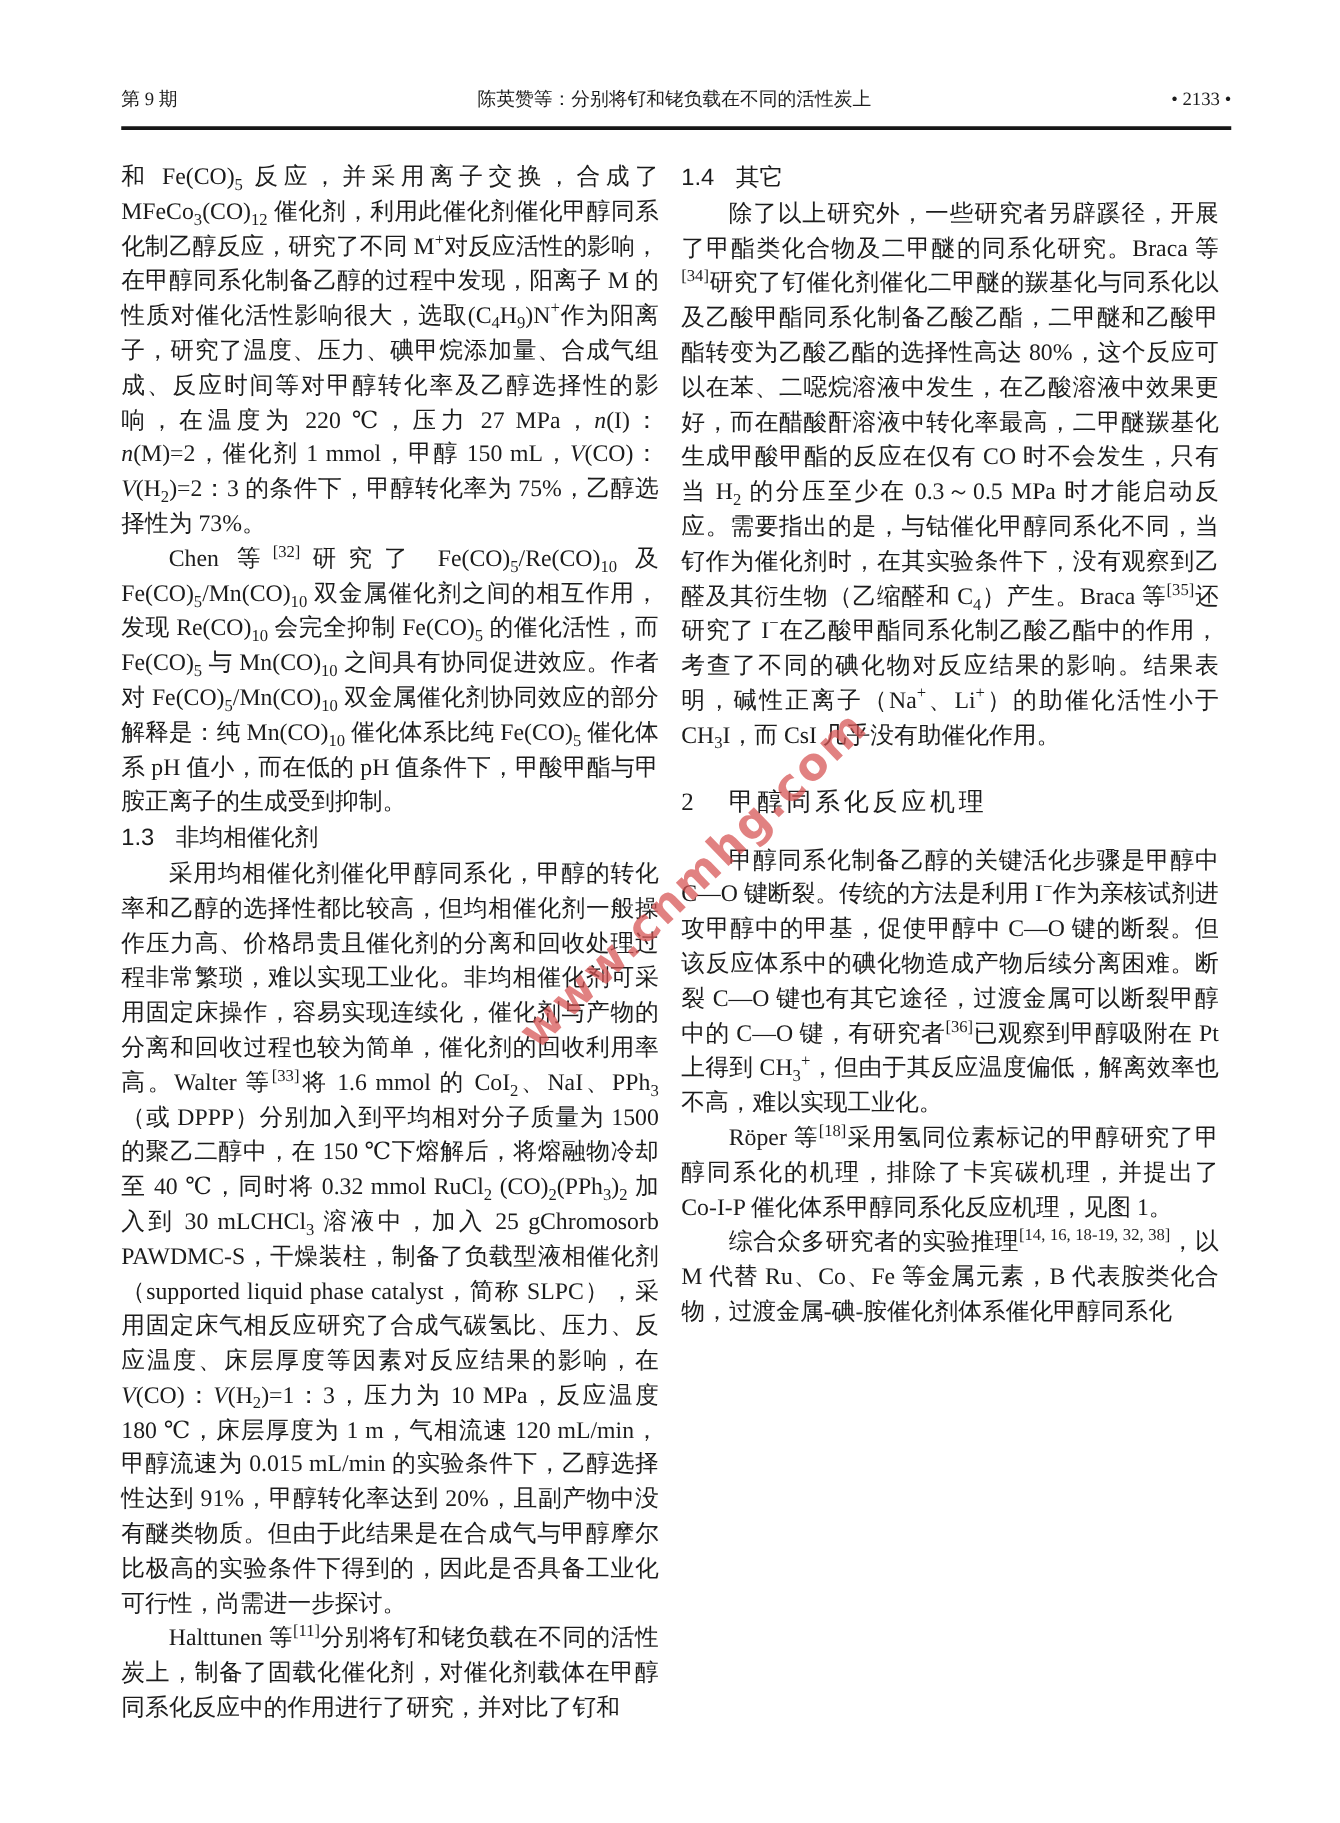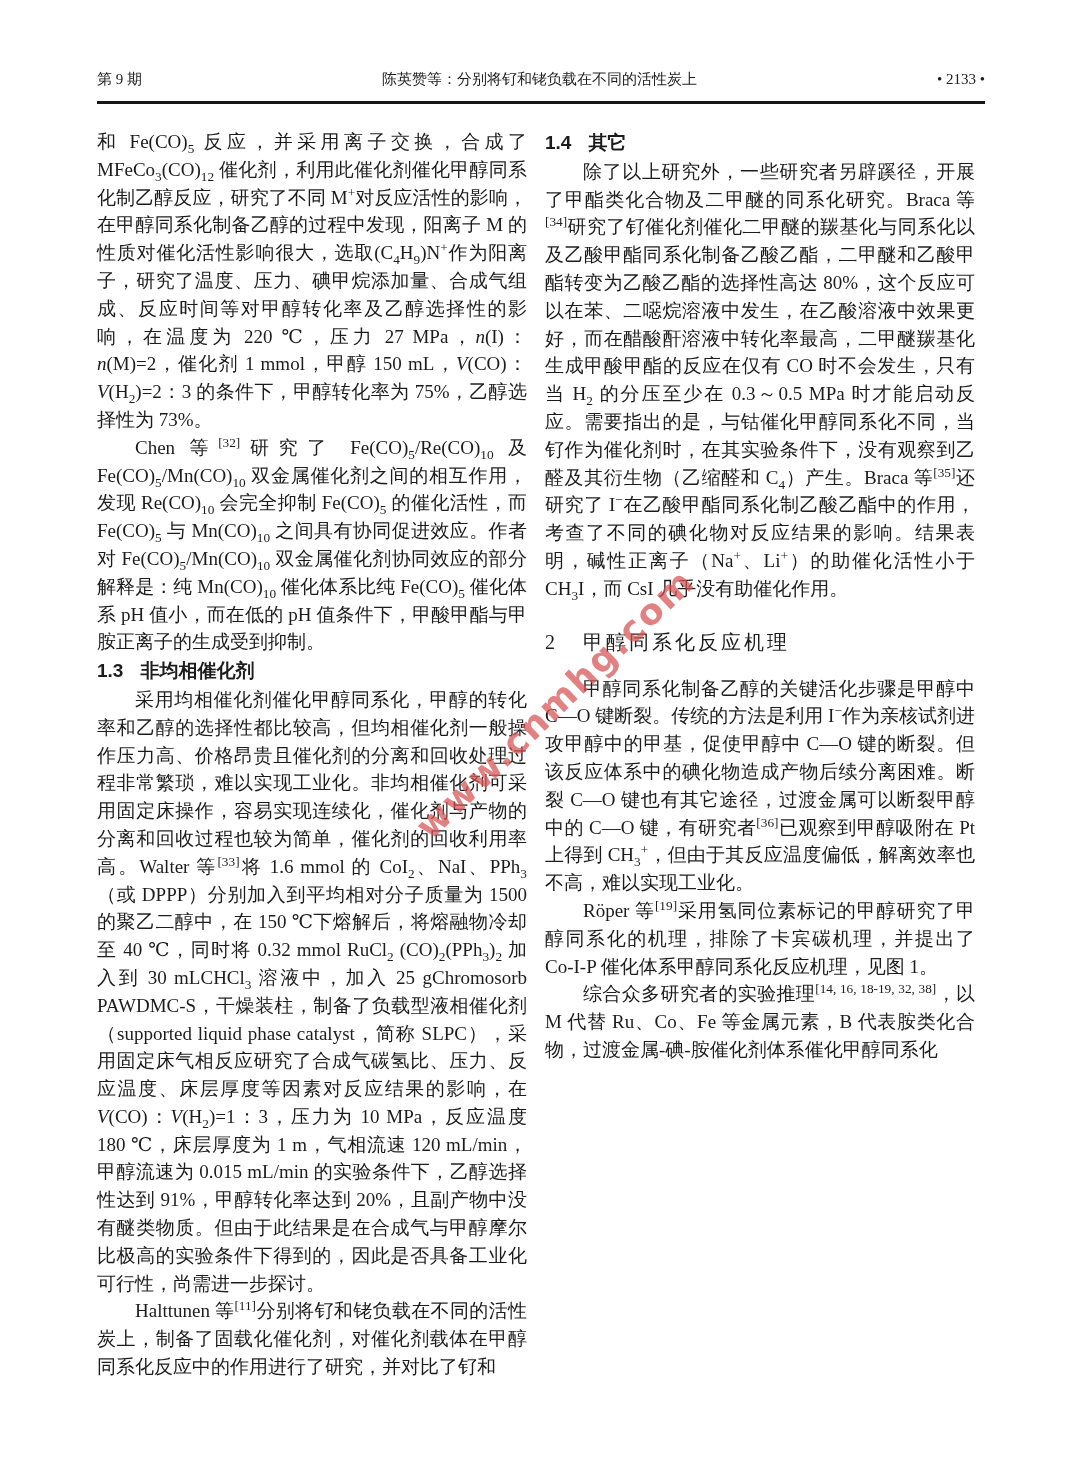--- a/index.html
+++ b/index.html
@@ -28,21 +28,21 @@
     position:absolute;top:128px;left:97px;width:888px;
     display:flex;gap:18px;
   }
   .col{width:430px;font-size:19px;line-height:27.8px;text-align:justify;}
   .col p{margin:0;text-indent:2em;}
   .col p.cont{text-indent:0;}
   sub{font-size:0.70em;line-height:0;}
   sup{font-size:0.70em;line-height:0;}
   .h-small{
     font-family:"Liberation Sans","DejaVu Sans",sans-serif;
-    font-weight:bold;font-size:19px;line-height:27.8px;
+    font-weight:normal;font-size:19px;line-height:27.8px;
     margin:1px 0 1px 0;
   }
   .h-small .num{margin-right:0.9em;}
   .h-big{
     font-size:20px;line-height:30px;font-weight:normal;
     margin:24px 0 18px 0;
   }
   .h-big .num{margin-right:1.4em;}
   .h-big .t{letter-spacing:3px;}
   .watermark{
@@ -85,21 +85,21 @@
 
     <div class="col">
       <div class="h-small">
         <span class="num">1.4</span><span class="t">其它</span>
       </div>
       <p>除了以上研究外，一些研究者另辟蹊径，开展了甲酯类化合物及二甲醚的同系化研究。Braca 等<sup>[34]</sup>研究了钌催化剂催化二甲醚的羰基化与同系化以及乙酸甲酯同系化制备乙酸乙酯，二甲醚和乙酸甲酯转变为乙酸乙酯的选择性高达 80%，这个反应可以在苯、二噁烷溶液中发生，在乙酸溶液中效果更好，而在醋酸酐溶液中转化率最高，二甲醚羰基化生成甲酸甲酯的反应在仅有 CO 时不会发生，只有当 H<sub>2</sub> 的分压至少在 0.3～0.5 MPa 时才能启动反应。需要指出的是，与钴催化甲醇同系化不同，当钌作为催化剂时，在其实验条件下，没有观察到乙醛及其衍生物（乙缩醛和 C<sub>4</sub>）产生。Braca 等<sup>[35]</sup>还研究了 I<sup>−</sup>在乙酸甲酯同系化制乙酸乙酯中的作用，考查了不同的碘化物对反应结果的影响。结果表明，碱性正离子（Na<sup>+</sup>、Li<sup>+</sup>）的助催化活性小于 CH<sub>3</sub>I，而 CsI 几乎没有助催化作用。</p>
       <div class="h-big">
         <span class="num">2</span><span class="t">甲醇同系化反应机理</span>
       </div>
       <p>甲醇同系化制备乙醇的关键活化步骤是甲醇中 C—O 键断裂。传统的方法是利用 I<sup>−</sup>作为亲核试剂进攻甲醇中的甲基，促使甲醇中 C—O 键的断裂。但该反应体系中的碘化物造成产物后续分离困难。断裂 C—O 键也有其它途径，过渡金属可以断裂甲醇中的 C—O 键，有研究者<sup>[36]</sup>已观察到甲醇吸附在 Pt 上得到 CH<sub>3</sub><sup>+</sup>，但由于其反应温度偏低，解离效率也不高，难以实现工业化。</p>
-      <p>Röper 等<sup>[19]</sup>采用氢同位素标记的甲醇研究了甲醇同系化的机理，排除了卡宾碳机理，并提出了 Co-I-P 催化体系甲醇同系化反应机理，见图 1。</p>
+      <p>Röper 等<sup>[18]</sup>采用氢同位素标记的甲醇研究了甲醇同系化的机理，排除了卡宾碳机理，并提出了 Co-I-P 催化体系甲醇同系化反应机理，见图 1。</p>
       <p>综合众多研究者的实验推理<sup>[14, 16, 18-19, 32, 38]</sup>，以 M 代替 Ru、Co、Fe 等金属元素，B 代表胺类化合物，过渡金属-碘-胺催化剂体系催化甲醇同系化</p>
     </div>
 
   </div>
 
   <div class="watermark" style="color: rgb(214, 82, 82);">www.cnmhg.com</div>
 
 </div>
 
 </body></html>

